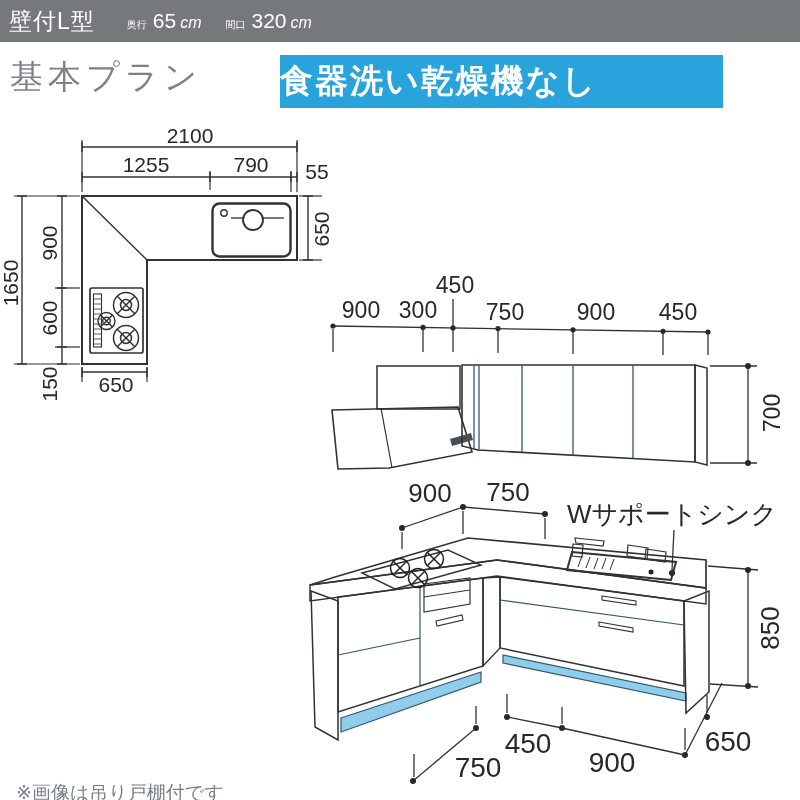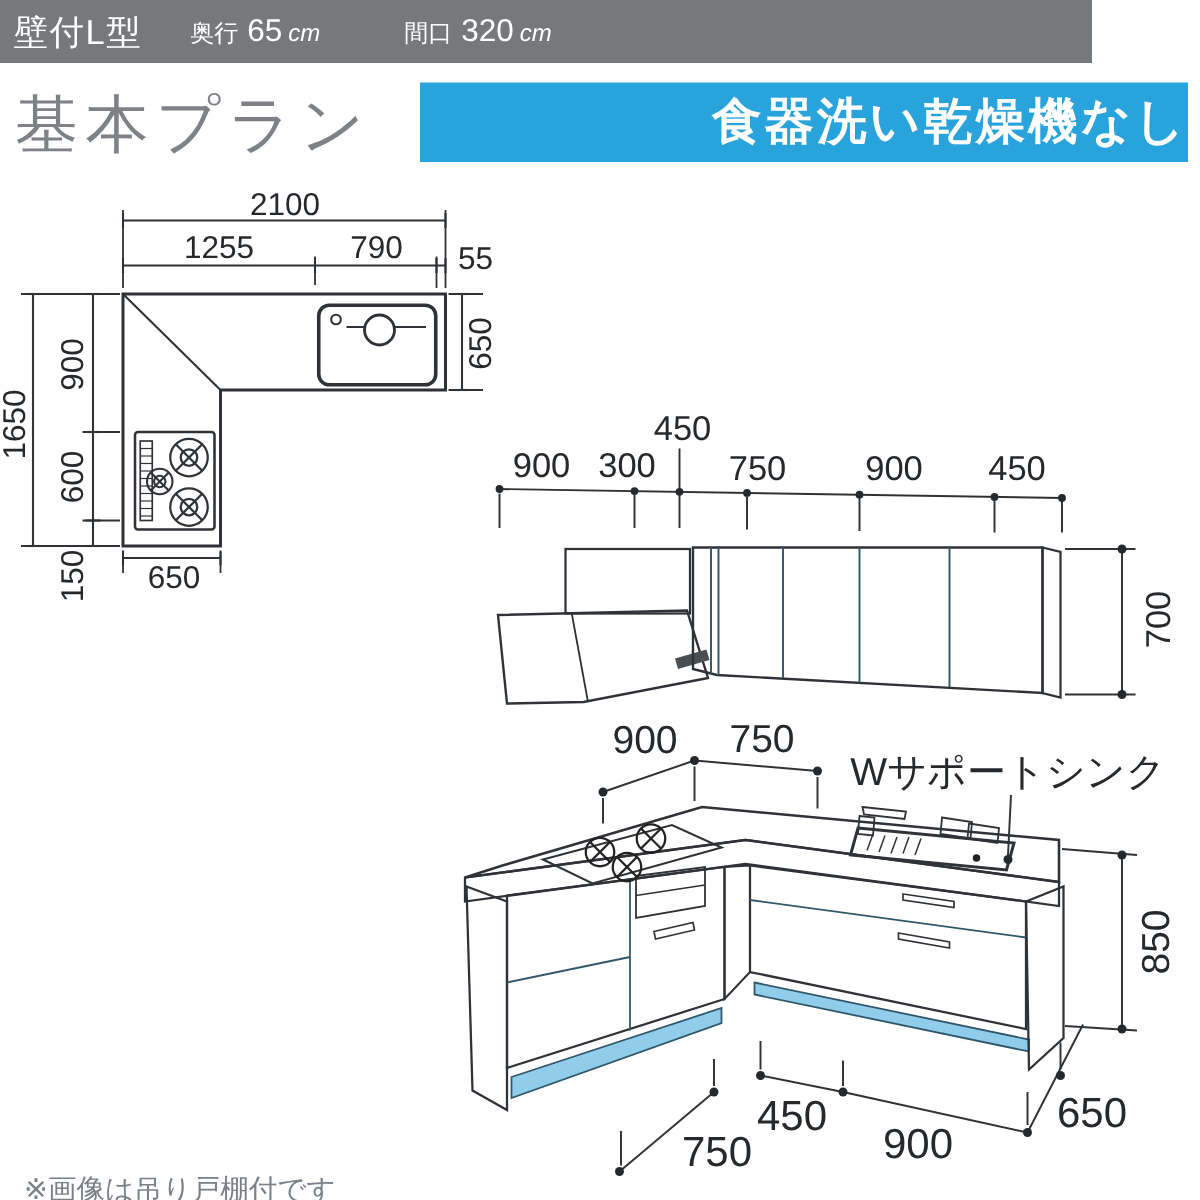--- a/index.html
+++ b/index.html
@@ -1,30 +1,30 @@
 <!DOCTYPE html>
 <html><head>
 <meta charset="utf-8">
 <style>
   html,body{margin:0;padding:0;background:#fff;}
   #stage{position:relative;width:800px;height:800px;background:#fff;overflow:hidden;
          font-family:"Liberation Sans","DejaVu Sans",sans-serif;}
   
-  .topbar{position:absolute;left:0;top:0;width:728px;height:42px;background:#75797C;
+  .topbar{position:absolute;left:0;top:0;width:800px;height:42px;background:#75797C;
           display:flex;align-items:center;color:#fff;}
   .typ{font-size:23px;margin-left:9px;letter-spacing:1px;}
   .spec{display:flex;align-items:baseline;margin-left:32px;}
-  .spec .lbl{font-size:16px;}
+  .spec .lbl{font-size:10px;}
   .spec .val{font-size:21px;margin-left:6px;}
   .spec .unit{font-size:16px;margin-left:4px;font-style:italic;}
-  .spec2{margin-left:56px;}
+  .spec2{margin-left:24px;}
   
-  .plan-title{position:absolute;left:10px;top:55px;font-size:42px;color:#7E8287;letter-spacing:5px;}
-  .badge{position:absolute;left:280px;top:55px;width:512px;height:53px;background:#29A3DC;
-         display:flex;align-items:center;justify-content:flex-end;}
+  .plan-title{position:absolute;left:10px;top:55px;font-size:33px;color:#7E8287;letter-spacing:5px;}
+  .badge{position:absolute;left:280px;top:55px;width:443px;height:53px;background:#29A3DC;
+         display:flex;align-items:center;justify-content:flex-start;}
   .badge span{color:#fff;font-size:33px;font-weight:bold;letter-spacing:2px;}
   svg{position:absolute;left:0;top:0;}
   .ln{stroke:#2F3337;fill:none;}
   .dim{fill:#26292C;}
   .fp{font-size:21px;}
   .el{font-size:23px;}
   .bv{font-size:26px;}
   .bvL{font-size:28px;}
   .foot{position:absolute;left:16px;top:780px;font-size:19px;color:#798089;}
 </style>

